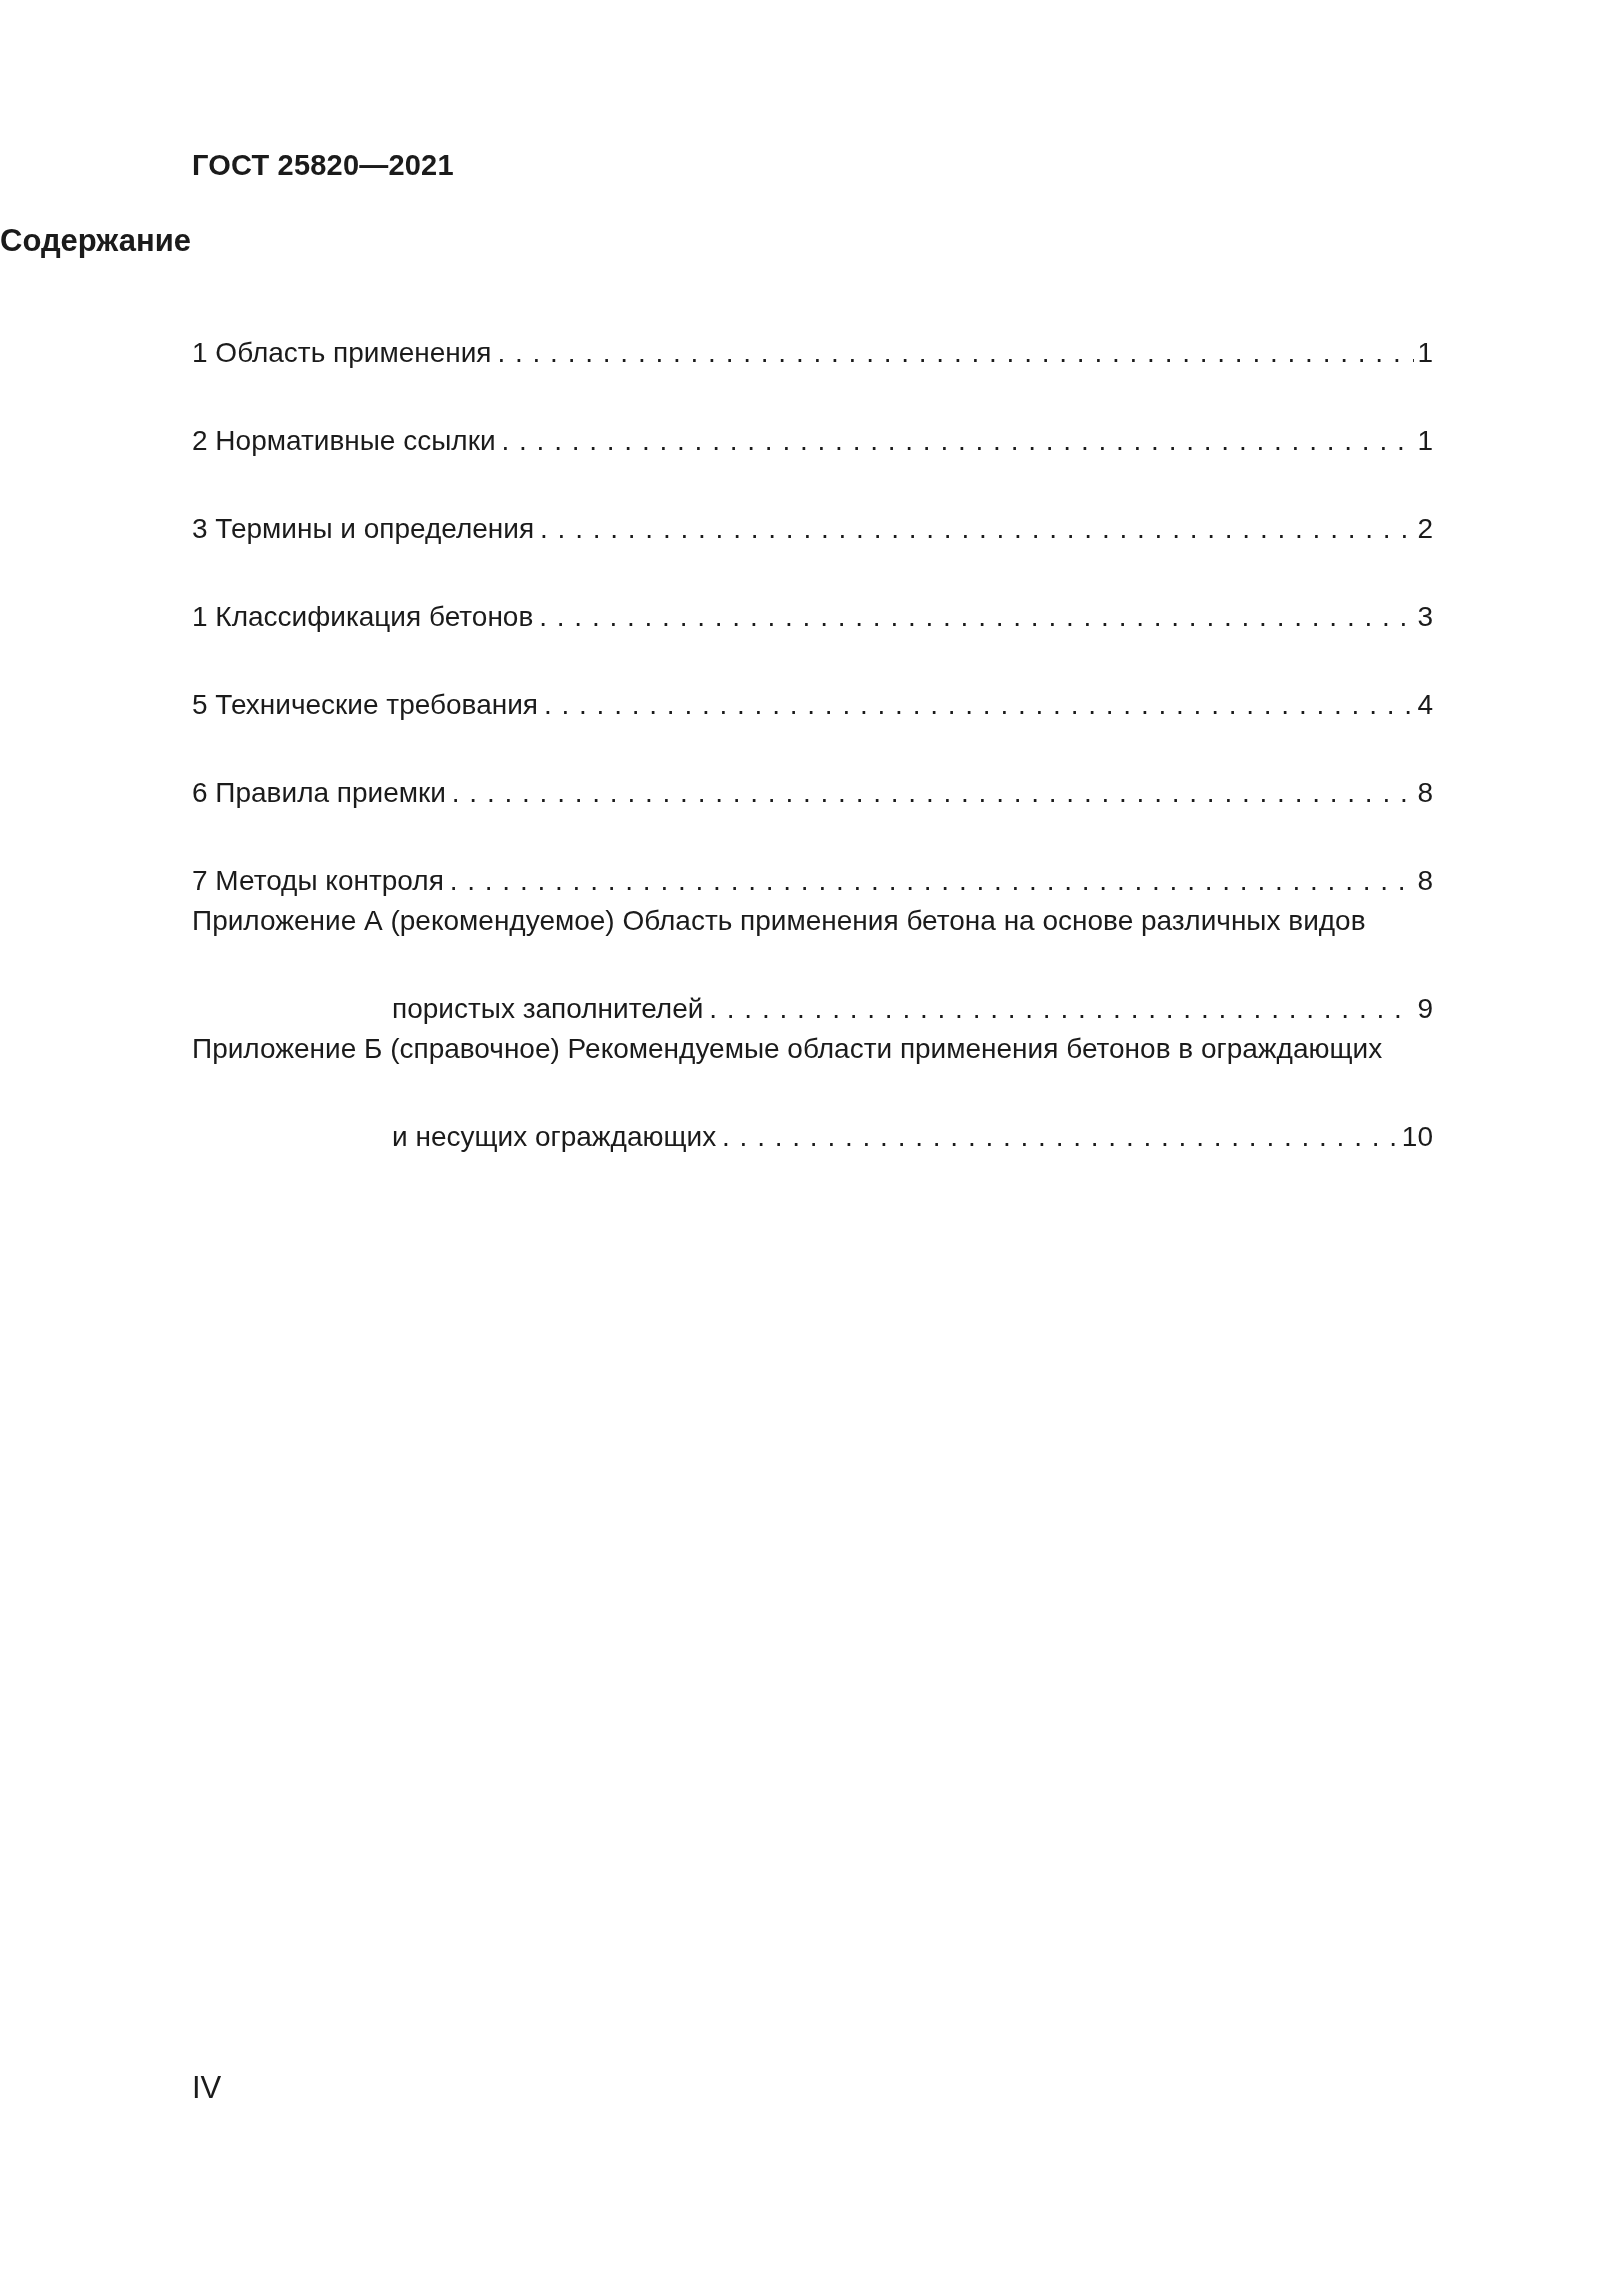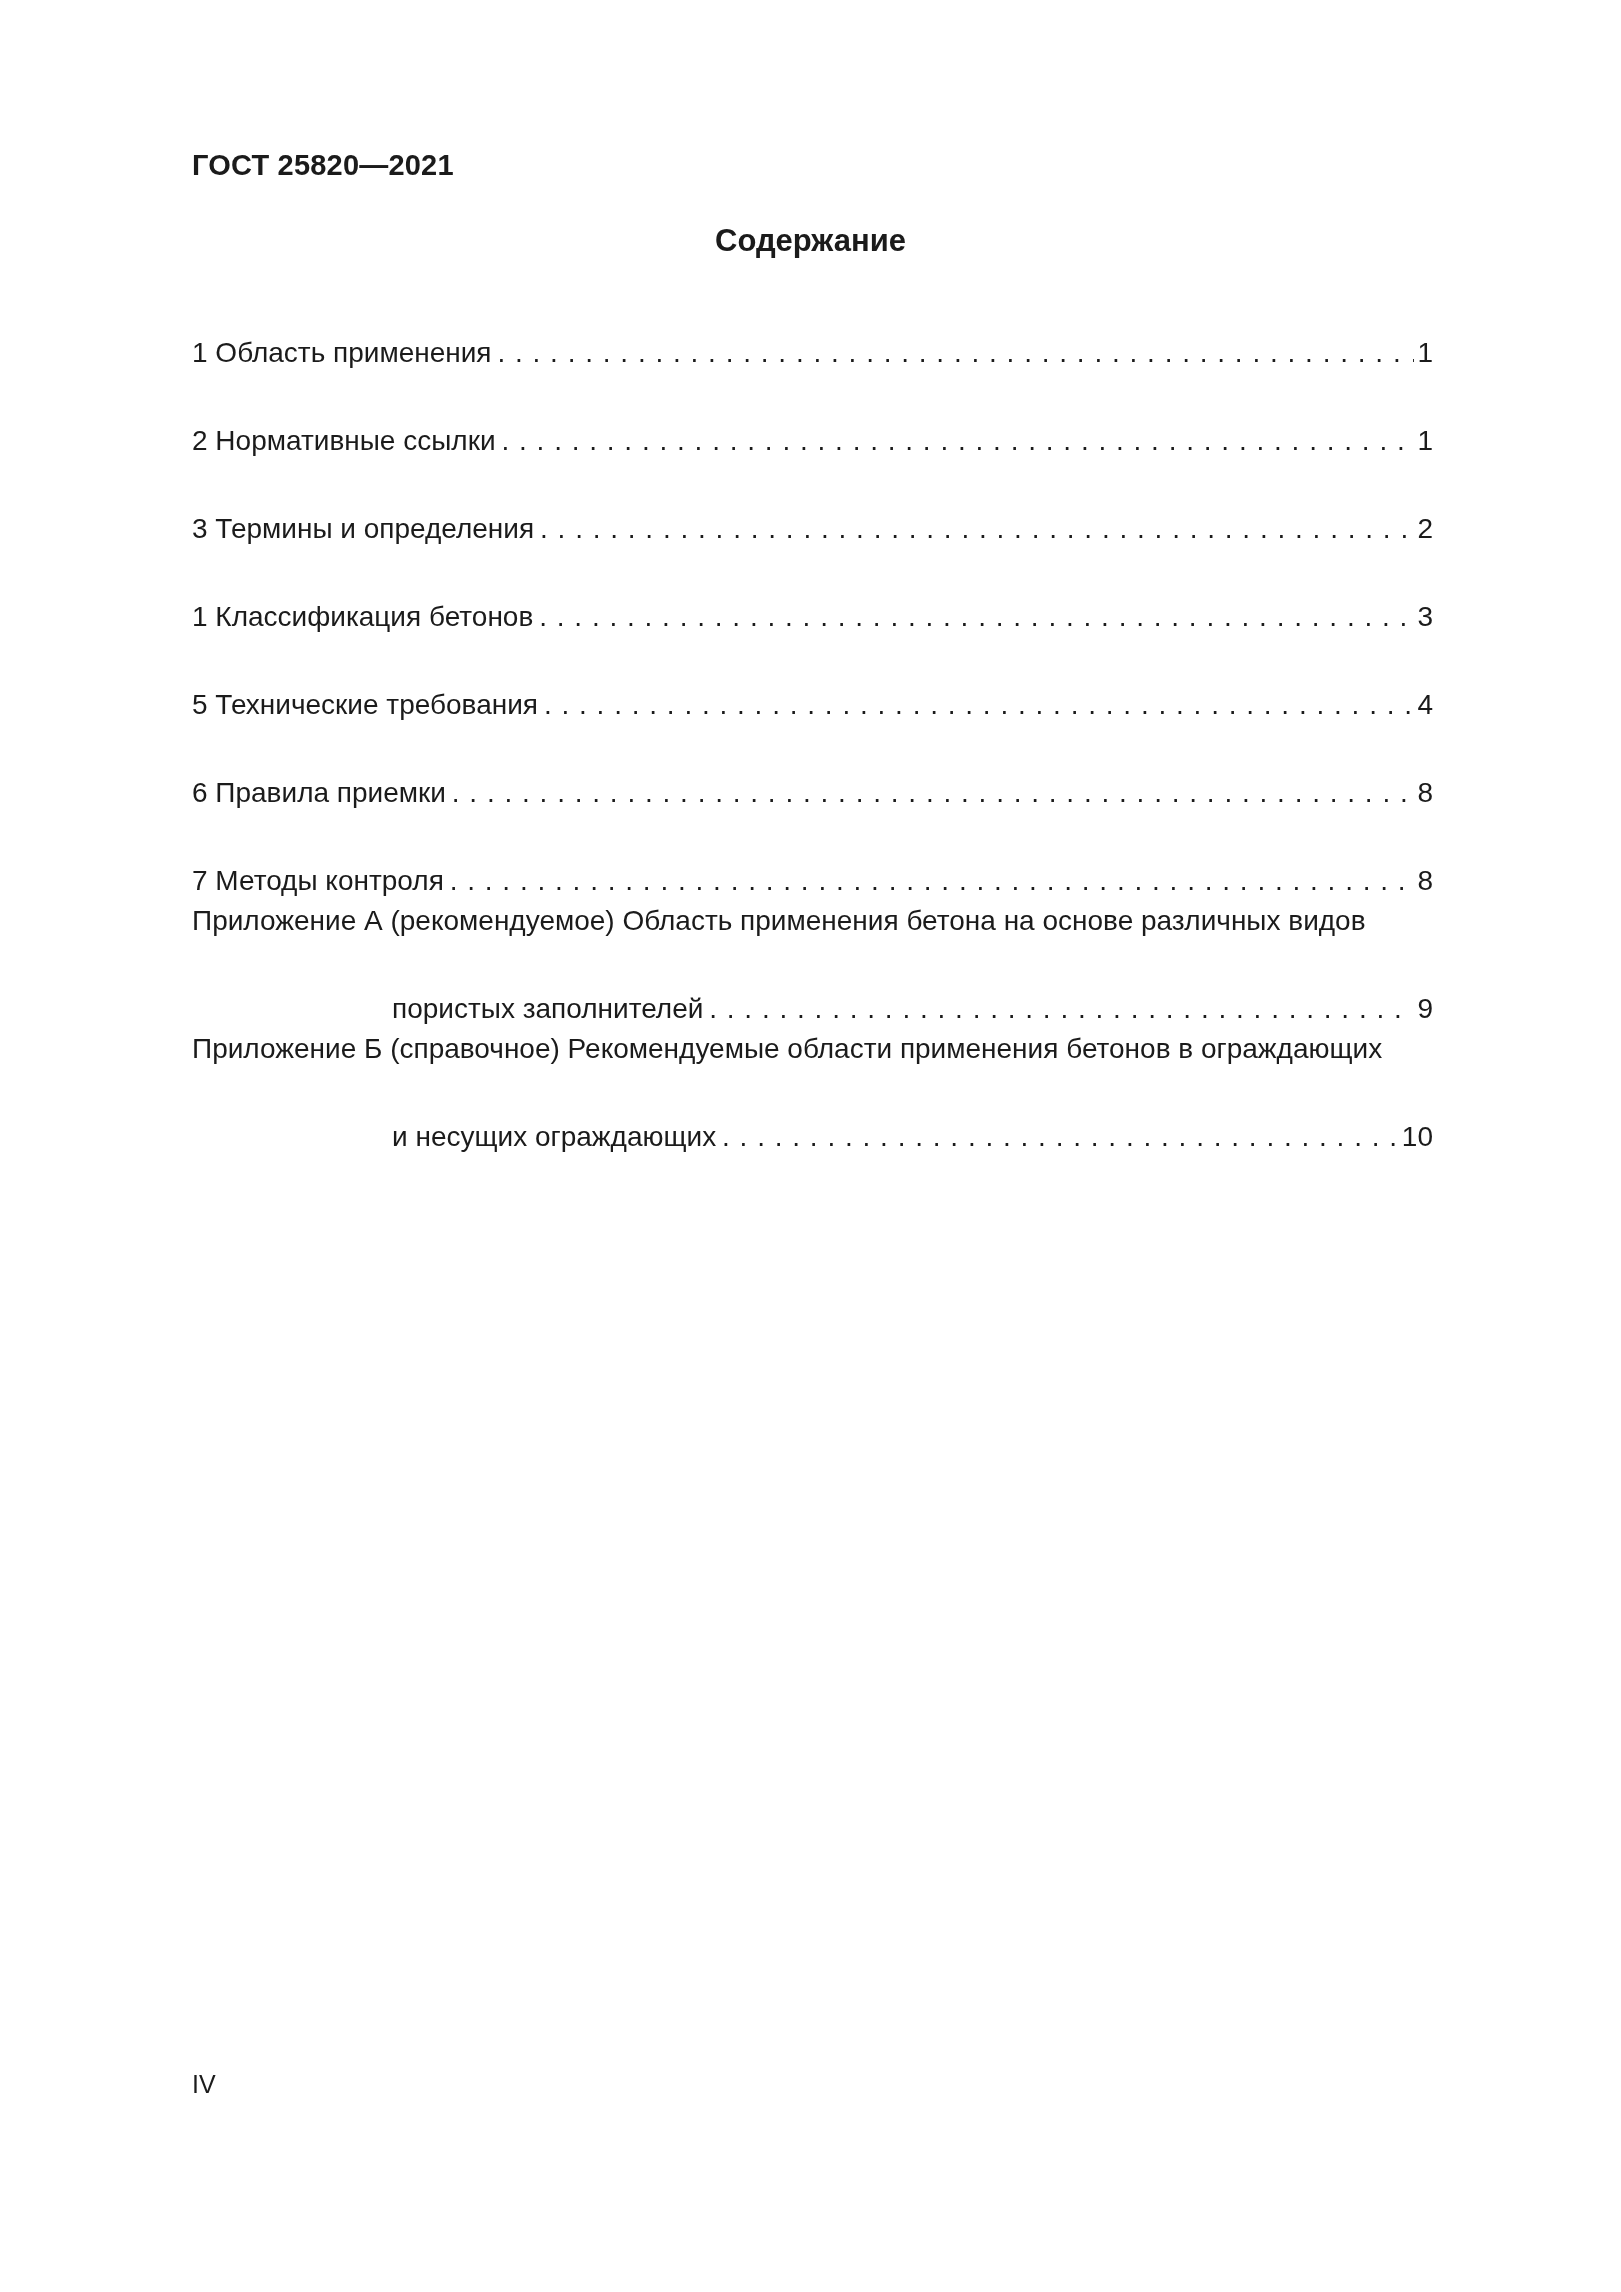--- a/index.html
+++ b/index.html
@@ -26,21 +26,20 @@
     top: 149px;
     font-size: 29px;
     font-weight: bold;
     letter-spacing: 0.2px;
   }
   .toc-title {
     position: absolute;
     left: 0;
     right: 0;
     top: 223px;
-    text-align: center;
     font-size: 31px;
     font-weight: bold;
   }
   .toc {
     position: absolute;
     left: 192px;
     right: 188px;
     top: 285px;
     font-size: 28px;
     line-height: 40px;
@@ -71,21 +70,21 @@
     display: block;
     white-space: nowrap;
   }
   .indent {
     padding-left: 200px;
   }
   .doc-footer {
     position: absolute;
     left: 192px;
     top: 2070px;
-    font-size: 25px;
+    font-size: 31px;
   }
 </style>
 </head>
 <body>
 
 <div class="sheet">
 
   <div class="doc-header">ГОСТ 25820—2021</div>
 
   <div class="toc-title">Содержание</div>

